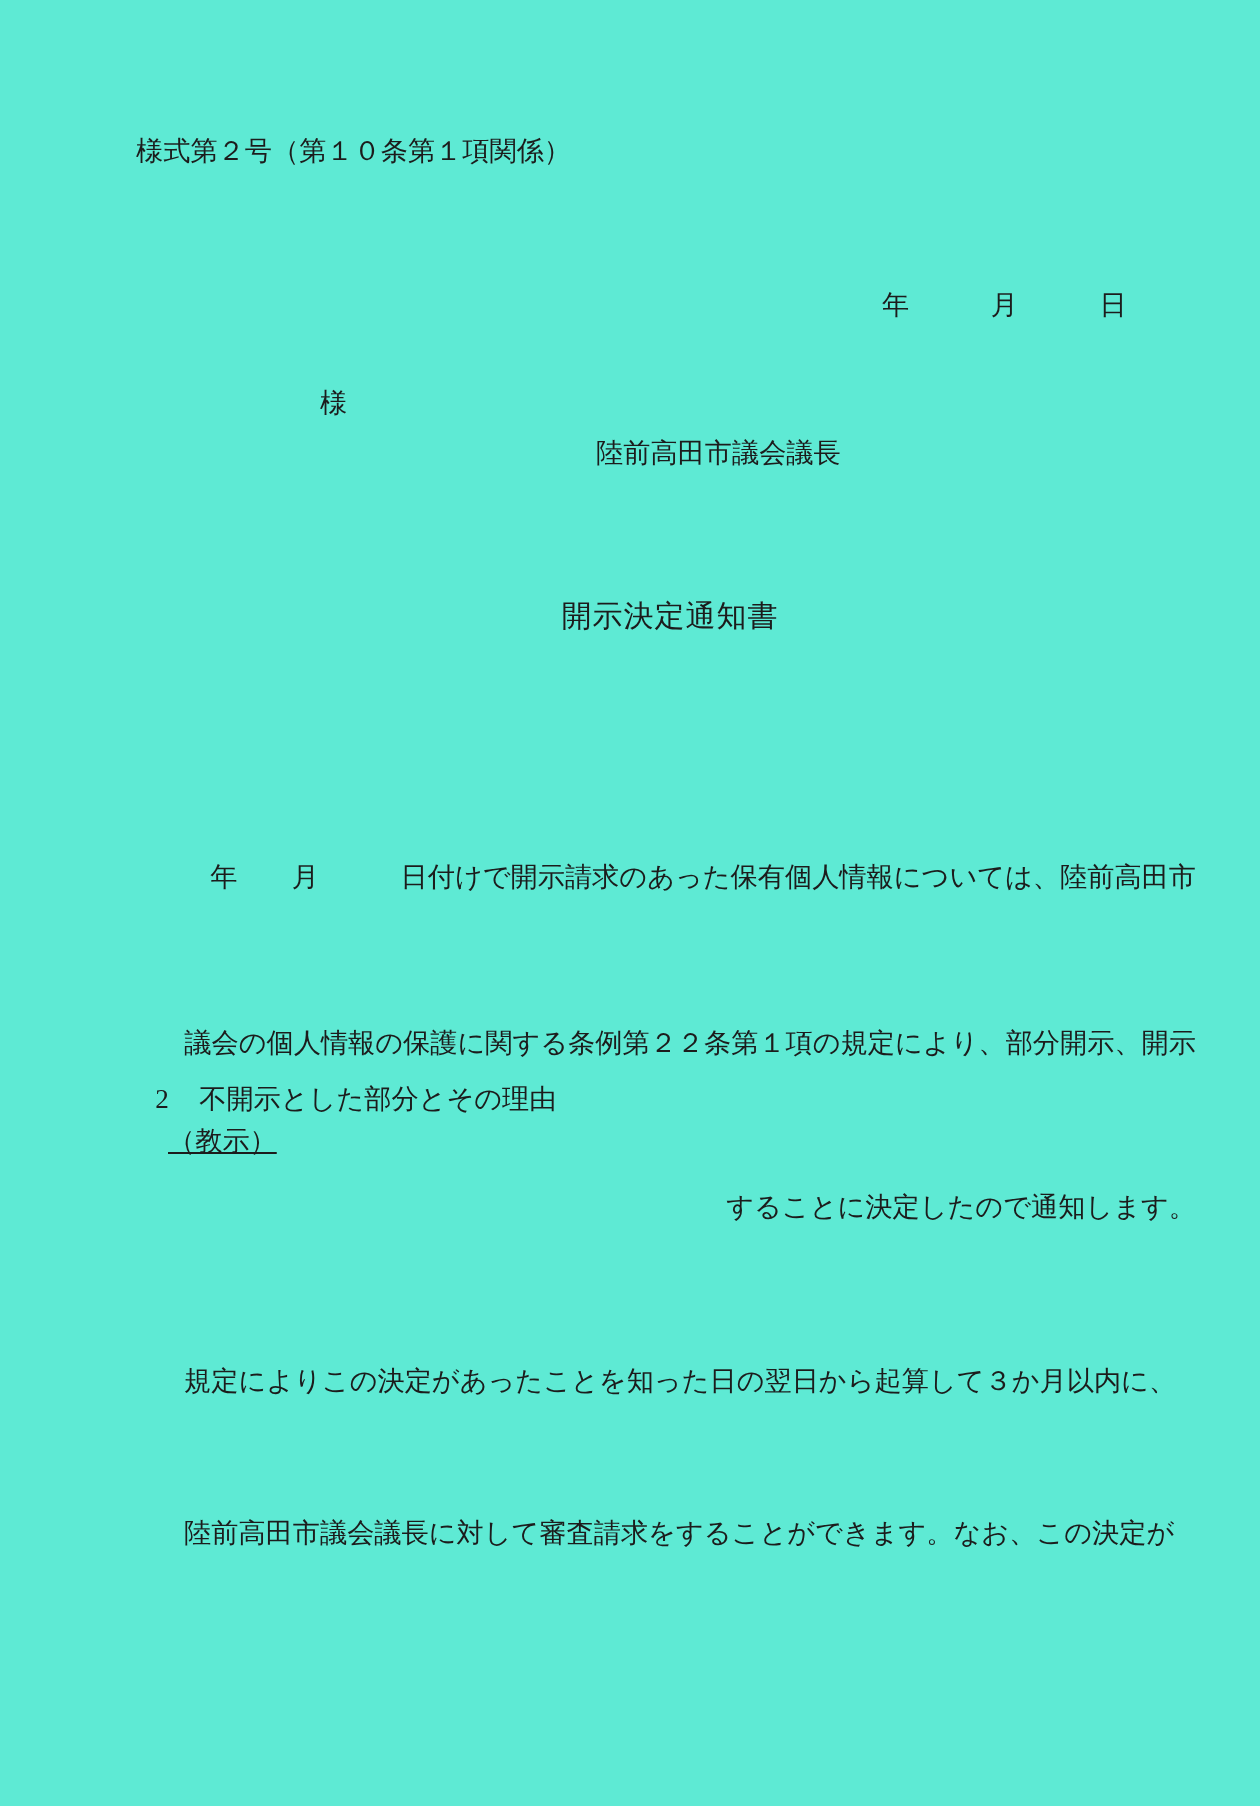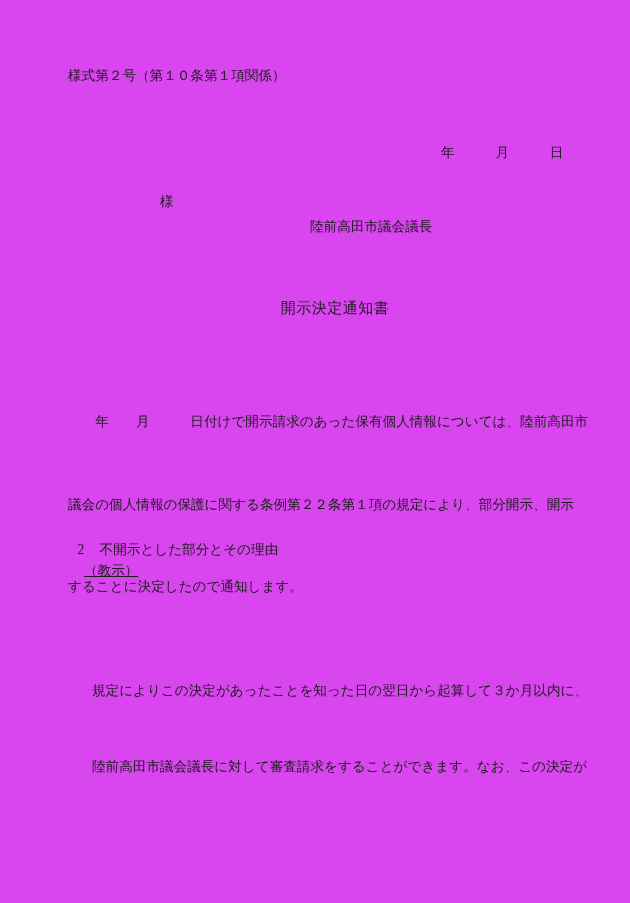--- a/index.html
+++ b/index.html
@@ -5,34 +5,34 @@
   html, body {
     margin: 0;
     padding: 0;
     background: #e8e8e8;
   }
   .page {
     position: relative;
     width: 630px;
     height: 903px;
     margin: 0 auto;
-    background: #d946ef;
+    background: #5eead4;
     color: #1c1c1c;
     font-family: "Liberation Serif", "DejaVu Serif", serif;
     font-size: 13.6px;
     overflow: hidden;
   }
   .abs { position: absolute; white-space: pre; }
   .form-number   { left: 68px;  top: 67px; }
   .date-line     { left: 441px; top: 144px; }
   .addressee     { left: 160px; top: 193px; }
-  .issuer        { left: 310px; top: 218px; }
+  .issuer        { left: 298px; top: 218px; }
   .doc-title     { left: 0; top: 299px; width: 100%; text-align: center;
                    font-size: 15px; letter-spacing: 0.5px; text-indent: 18px; margin-left: 11px; }
-  .body-par      { left: 68px;  top: 353px; width: 530px; line-height: 27.5px; }
+  .body-par      { left: 68px;  top: 370px; width: 530px; line-height: 27.5px; text-align: right; }
   .body-par .line { white-space: pre; }
   .section-1     { left: 72px;  top: 445px; }
   .section-2     { left: 64px;  top: 525px; }
   .sec-num       { display: inline-block; width: 22px; }
   .kyoji-heading { left: 84px;  top: 562px; text-decoration: underline; }
   .kyoji-block   { left: 82px;  top: 602px; width: 520px; line-height: 25.4px; }
   .k-line        { white-space: pre; }
   .k-line.cont   { margin-left: 10px; }
   .k-num         { display: inline-block; width: 16px; }
 </style>

